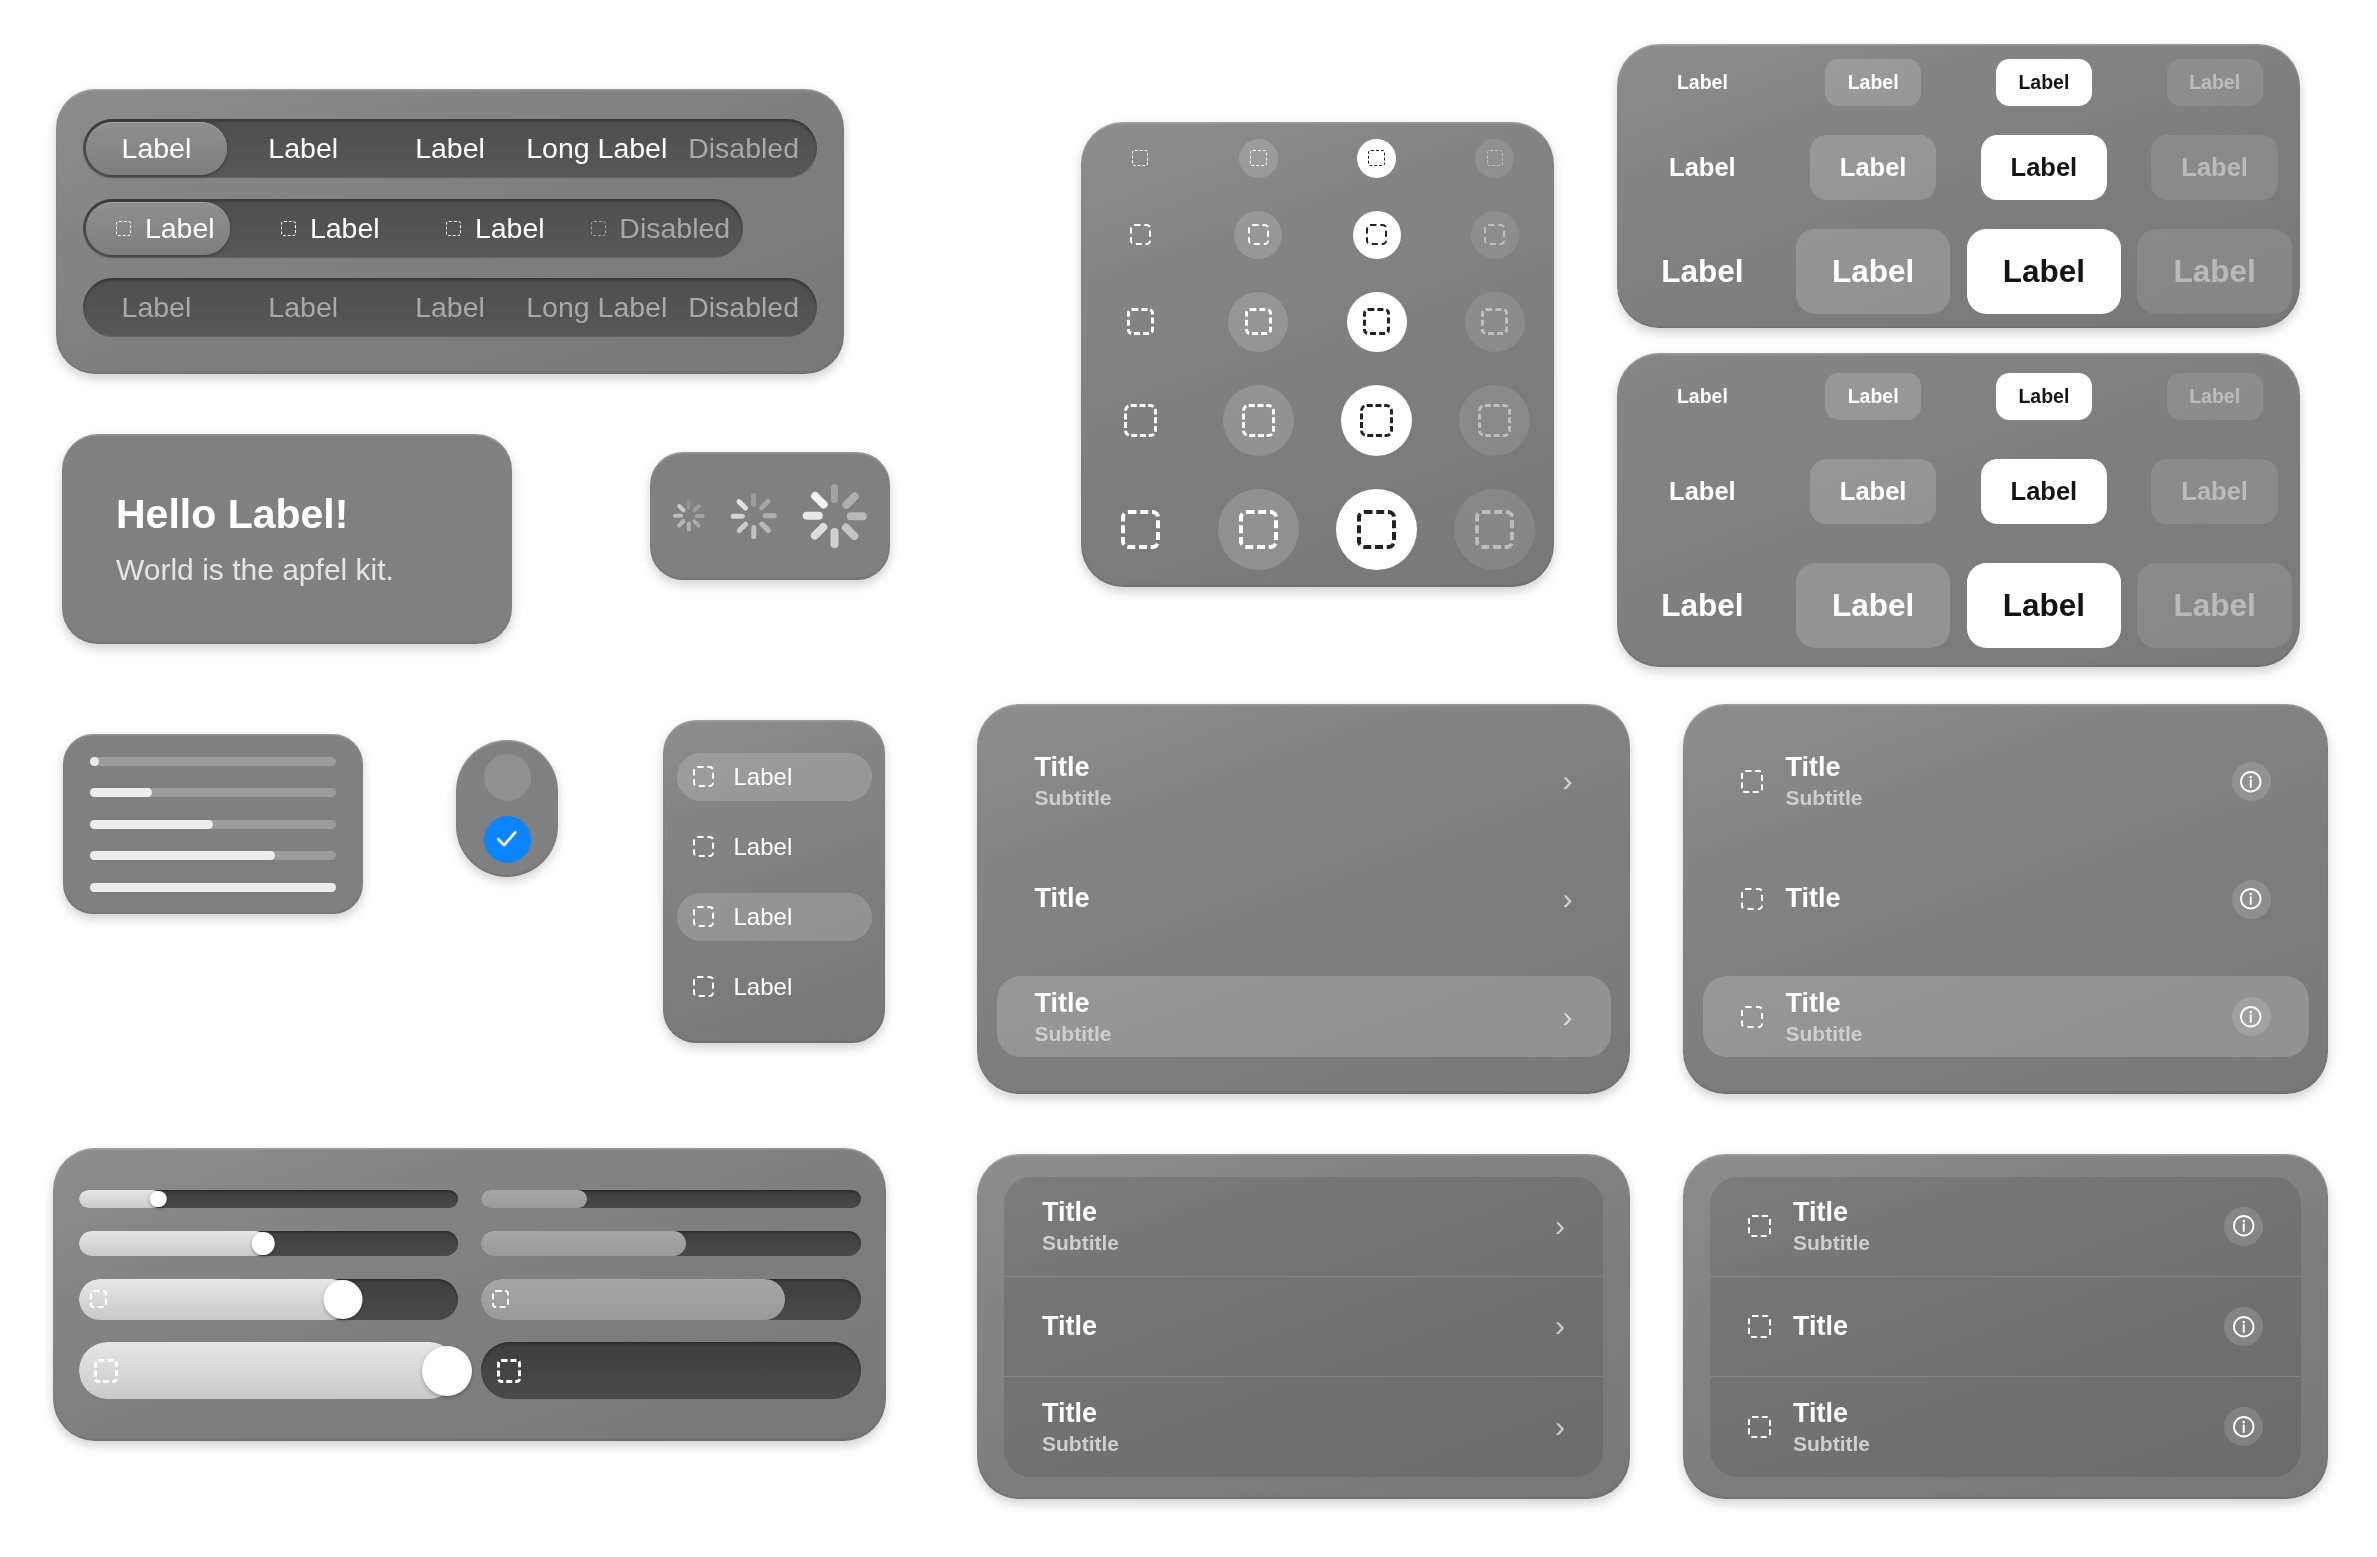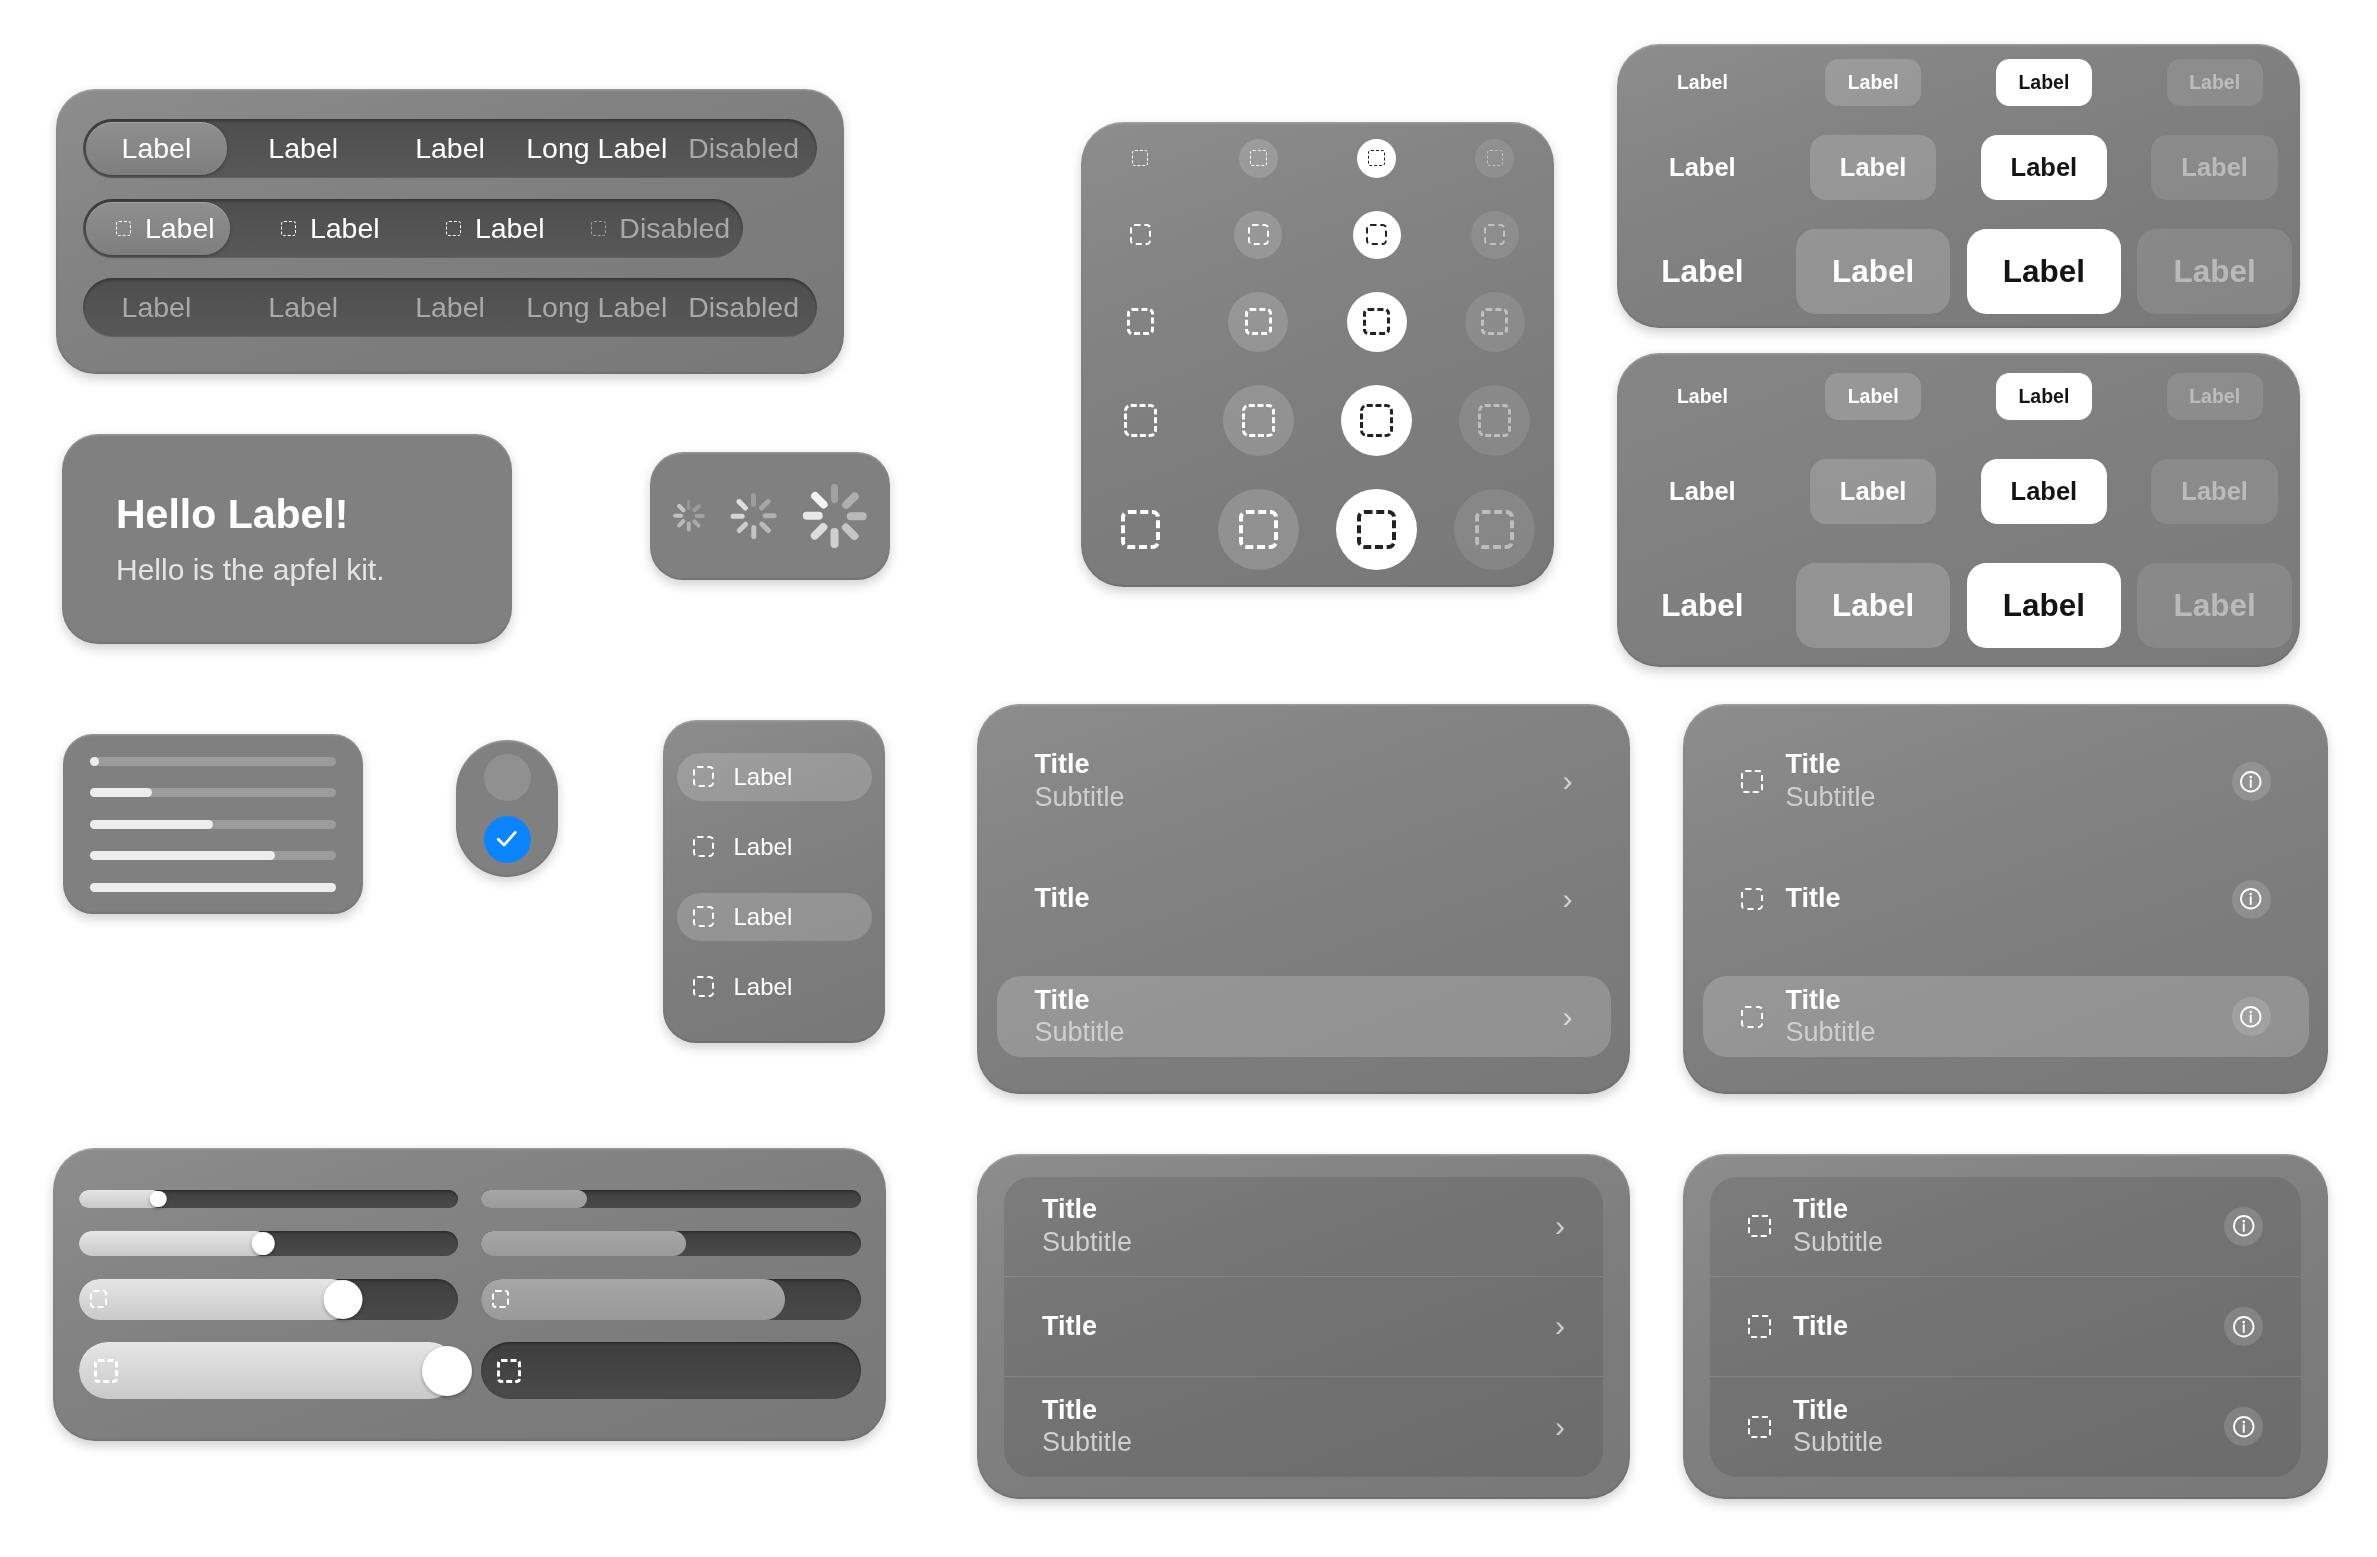--- a/index.html
+++ b/index.html
@@ -175,21 +175,21 @@
   .rows.inset .row:last-child { border-bottom: none; }
 
   .row {
     display: flex; align-items: center; gap: 22.5px;
     padding: 0 38px; height: 81px; position: relative;
   }
   .rows:not(.inset) .row { margin: 0 19.5px; border-radius: 24px; }
   .row.hi { background: rgba(255,255,255,.18); }
   .row .txt { flex: 1; display: flex; flex-direction: column; justify-content: center; gap: 3px; }
   .row .t { color: #ffffff; font-size: 27px; font-weight: 700; line-height: 1.1; }
-  .row .s { color: #cfcfcf; font-size: 27px; font-weight: 400; line-height: 1.1; }
+  .row .s { color: #cfcfcf; font-size: 21px; font-weight: 700; line-height: 1.1; }
   .chev { color: rgba(255,255,255,.65); font-size: 30px; font-weight: 300; }
   .infob {
     width: 39px; height: 39px; border-radius: 74px;
     background: rgba(255,255,255,.14);
     display: flex; align-items: center; justify-content: center;
     color: #ffffff;
   }
   .infob svg { width: 25.5px; height: 25.5px; }
 </style>
 </head>
@@ -249,21 +249,21 @@
           <span>Long Label</span>
         </div>
         <div class="seg-item disabled" style="width: 20%;">
           <span>Disabled</span>
         </div>
       </div>
     </div>
 
   <div class="panel flat" id="hello-card">
     <div class="h1">Hello Label!</div>
-    <div class="h2">Hello is the apfel kit.</div>
+    <div class="h2">World is the apfel kit.</div>
   </div>
 
   <div class="panel flat" id="spinner-card">
       <div class="spin" style="width: 31.5px; height: 31.5px;">
         <i style="width: 3.8px; height: 9.8px; margin-left: -1.9px; transform: rotate(0deg); transform-origin: 50% 15.8px; opacity: 0.165;"></i>
         <i style="width: 3.8px; height: 9.8px; margin-left: -1.9px; transform: rotate(45deg); transform-origin: 50% 15.8px; opacity: 0.22;"></i>
         <i style="width: 3.8px; height: 9.8px; margin-left: -1.9px; transform: rotate(90deg); transform-origin: 50% 15.8px; opacity: 0.275;"></i>
         <i style="width: 3.8px; height: 9.8px; margin-left: -1.9px; transform: rotate(135deg); transform-origin: 50% 15.8px; opacity: 0.33;"></i>
         <i style="width: 3.8px; height: 9.8px; margin-left: -1.9px; transform: rotate(180deg); transform-origin: 50% 15.8px; opacity: 0.385;"></i>
         <i style="width: 3.8px; height: 9.8px; margin-left: -1.9px; transform: rotate(225deg); transform-origin: 50% 15.8px; opacity: 0.44;"></i>

